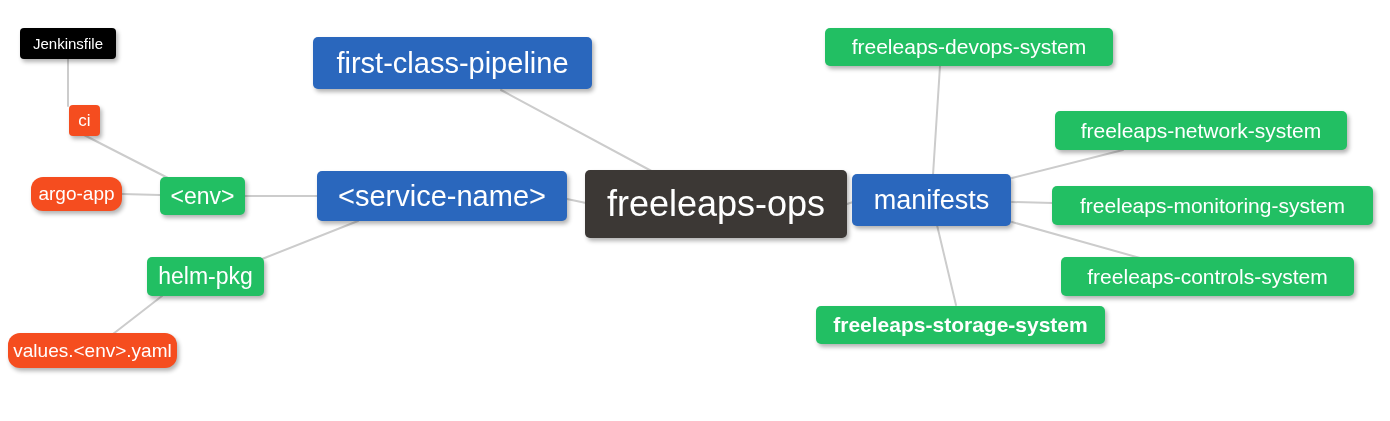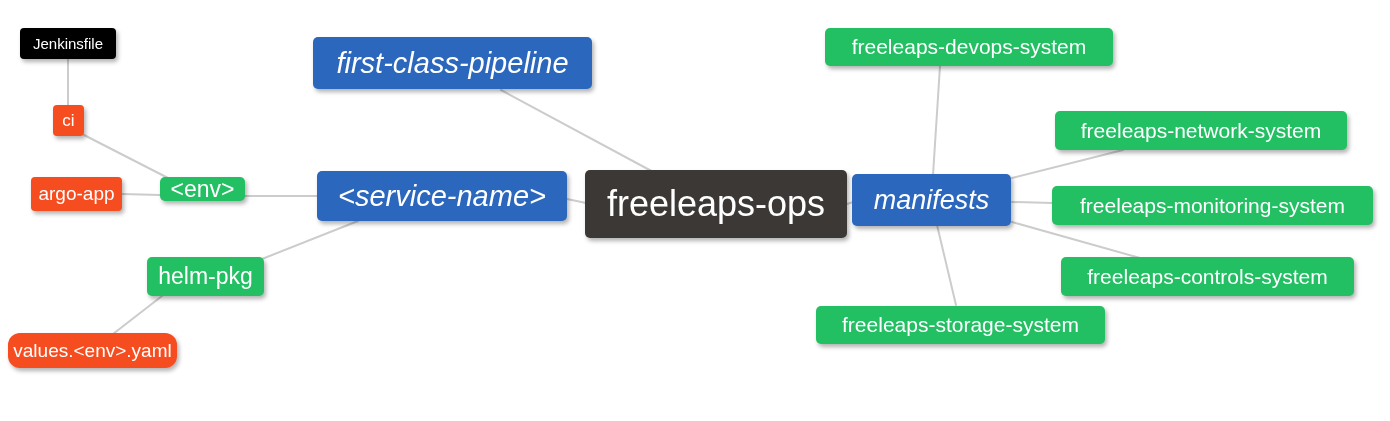--- a/index.html
+++ b/index.html
@@ -37,41 +37,41 @@
     color: #ffffff;
     white-space: nowrap;
     border-radius: 5px;
     box-shadow: 2px 3px 4px rgba(0,0,0,0.30);
     box-sizing: border-box;
     padding: 0 8px;
     cursor: pointer;
     user-select: none;
   }
   .c-dark  { background: #3C3835; text-align: center; }
-  .c-blue  { background: #2A67BD; font-style: italic; }
+  .c-blue  { background: #2A67BD; }
   .c-green { background: #22BF63; }
   .c-red   { background: #F54D1F; }
   .c-amber { background: #000000; }
 
   
   #n-root          { left: 585px;  top: 170px; width: 262px; height: 68px; font-size: 36px; }
   #n-pipeline      { left: 313px;  top: 37px;  width: 279px; height: 52px; font-size: 29px; }
   #n-service       { left: 317px;  top: 171px; width: 250px; height: 50px; font-size: 29px; text-align: right; }
   #n-manifests     { left: 852px;  top: 174px; width: 159px; height: 52px; font-size: 27px; }
-  #n-env           { left: 160px;  top: 177px; width: 85px;  height: 24px; font-size: 23px; }
+  #n-env           { left: 160px;  top: 177px; width: 85px;  height: 38px; font-size: 23px; }
   #n-helm          { left: 147px;  top: 257px; width: 117px; height: 39px; font-size: 23px; }
-  #n-argo          { left: 31px;   top: 177px; width: 91px;  height: 34px; font-size: 19px; border-radius: 4px; }
-  #n-ci            { left: 53px;   top: 105px; width: 31px;  height: 31px; font-size: 17px; border-radius: 4px; }
+  #n-argo          { left: 31px;   top: 177px; width: 91px;  height: 34px; font-size: 19px; border-radius: 12px; }
+  #n-ci            { left: 69px;   top: 105px; width: 31px;  height: 31px; font-size: 17px; border-radius: 4px; }
   #n-jenkinsfile   { left: 20px;   top: 28px;  width: 96px;  height: 31px; font-size: 15px; border-radius: 4px; }
   #n-values        { left: 8px;    top: 333px; width: 169px; height: 35px; font-size: 19px; border-radius: 12px; }
   #n-devops        { left: 797px;  top: 28px;  width: 288px; height: 38px; font-size: 21px; margin-left: 28px; }
   #n-network       { left: 1055px; top: 111px; width: 292px; height: 39px; font-size: 21px; }
   #n-monitoring    { left: 1052px; top: 186px; width: 321px; height: 39px; font-size: 21px; }
   #n-controls     { left: 1061px; top: 257px; width: 293px; height: 39px; font-size: 21px; }
-  #n-storage       { left: 816px;  top: 306px; width: 289px; height: 38px; font-size: 21px; }
+  #n-storage       { left: 816px;  top: 306px; width: 289px; height: 38px; font-size: 21px; font-weight: bold; }
 </style>
 </head>
 <body>
 
 <div class="canvas">
 
   <svg class="edges" width="1390" height="421" viewBox="0 0 1390 421" xmlns="http://www.w3.org/2000/svg">
     <line x1="68" y1="59" x2="68" y2="106"></line>
     <line x1="84" y1="135" x2="168" y2="178"></line>
     <line x1="122" y1="194" x2="160" y2="195"></line>

